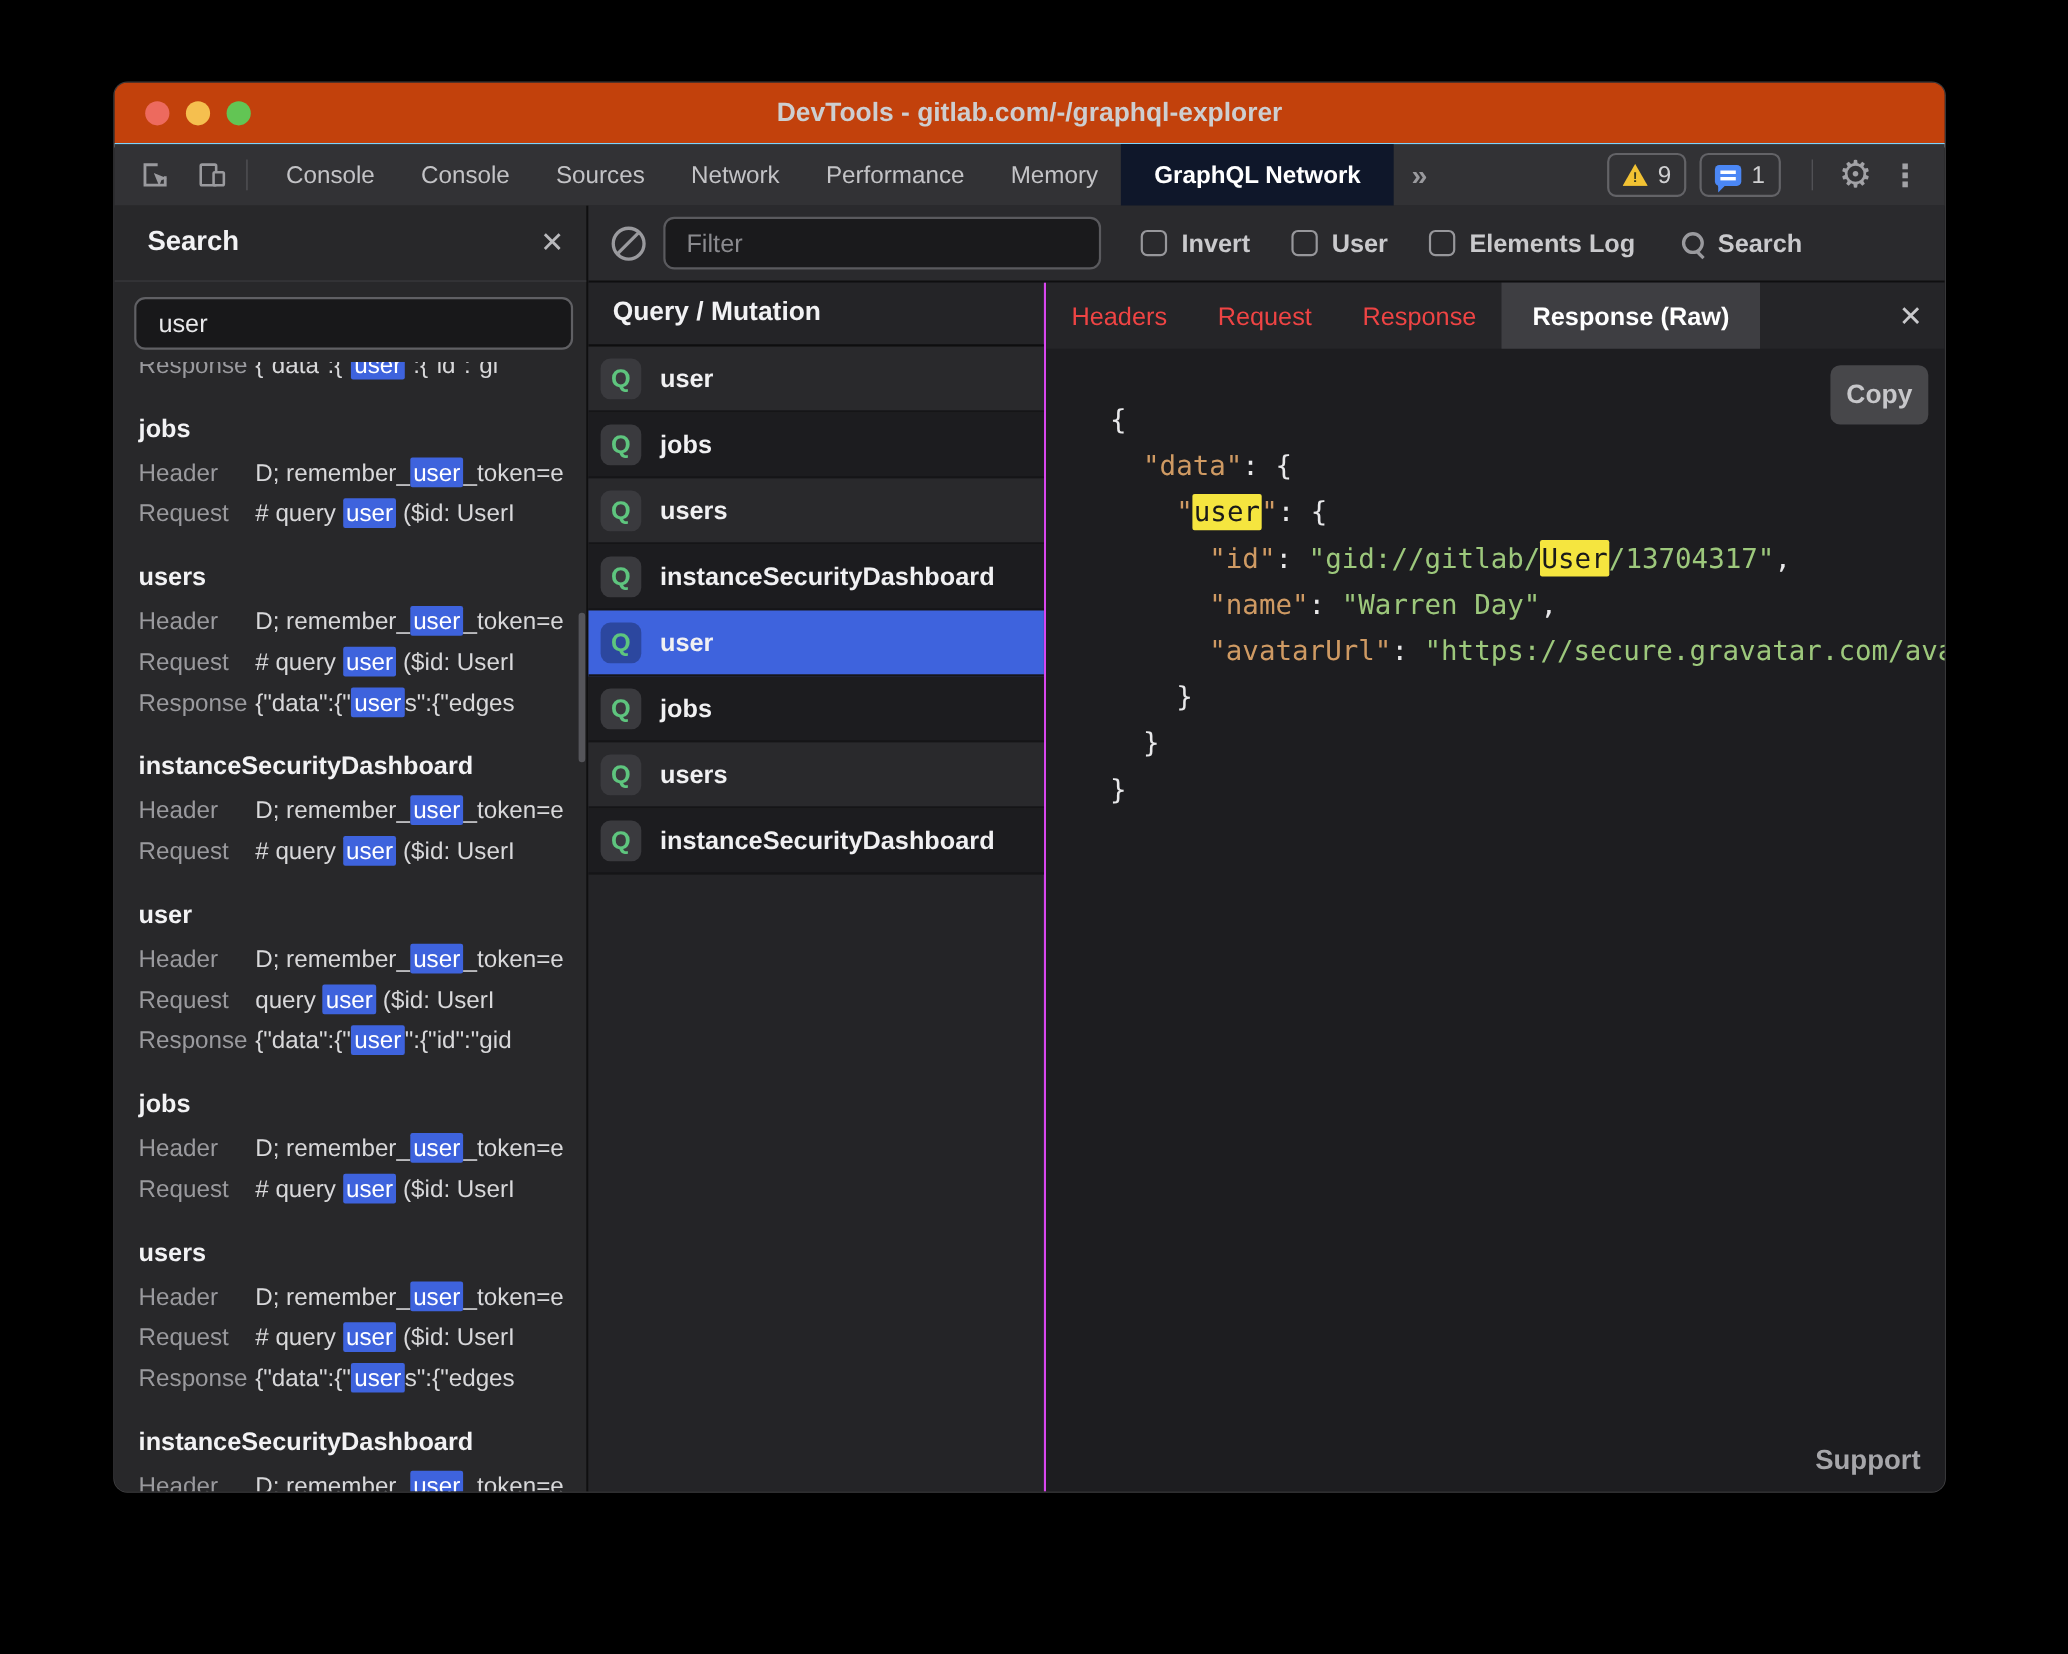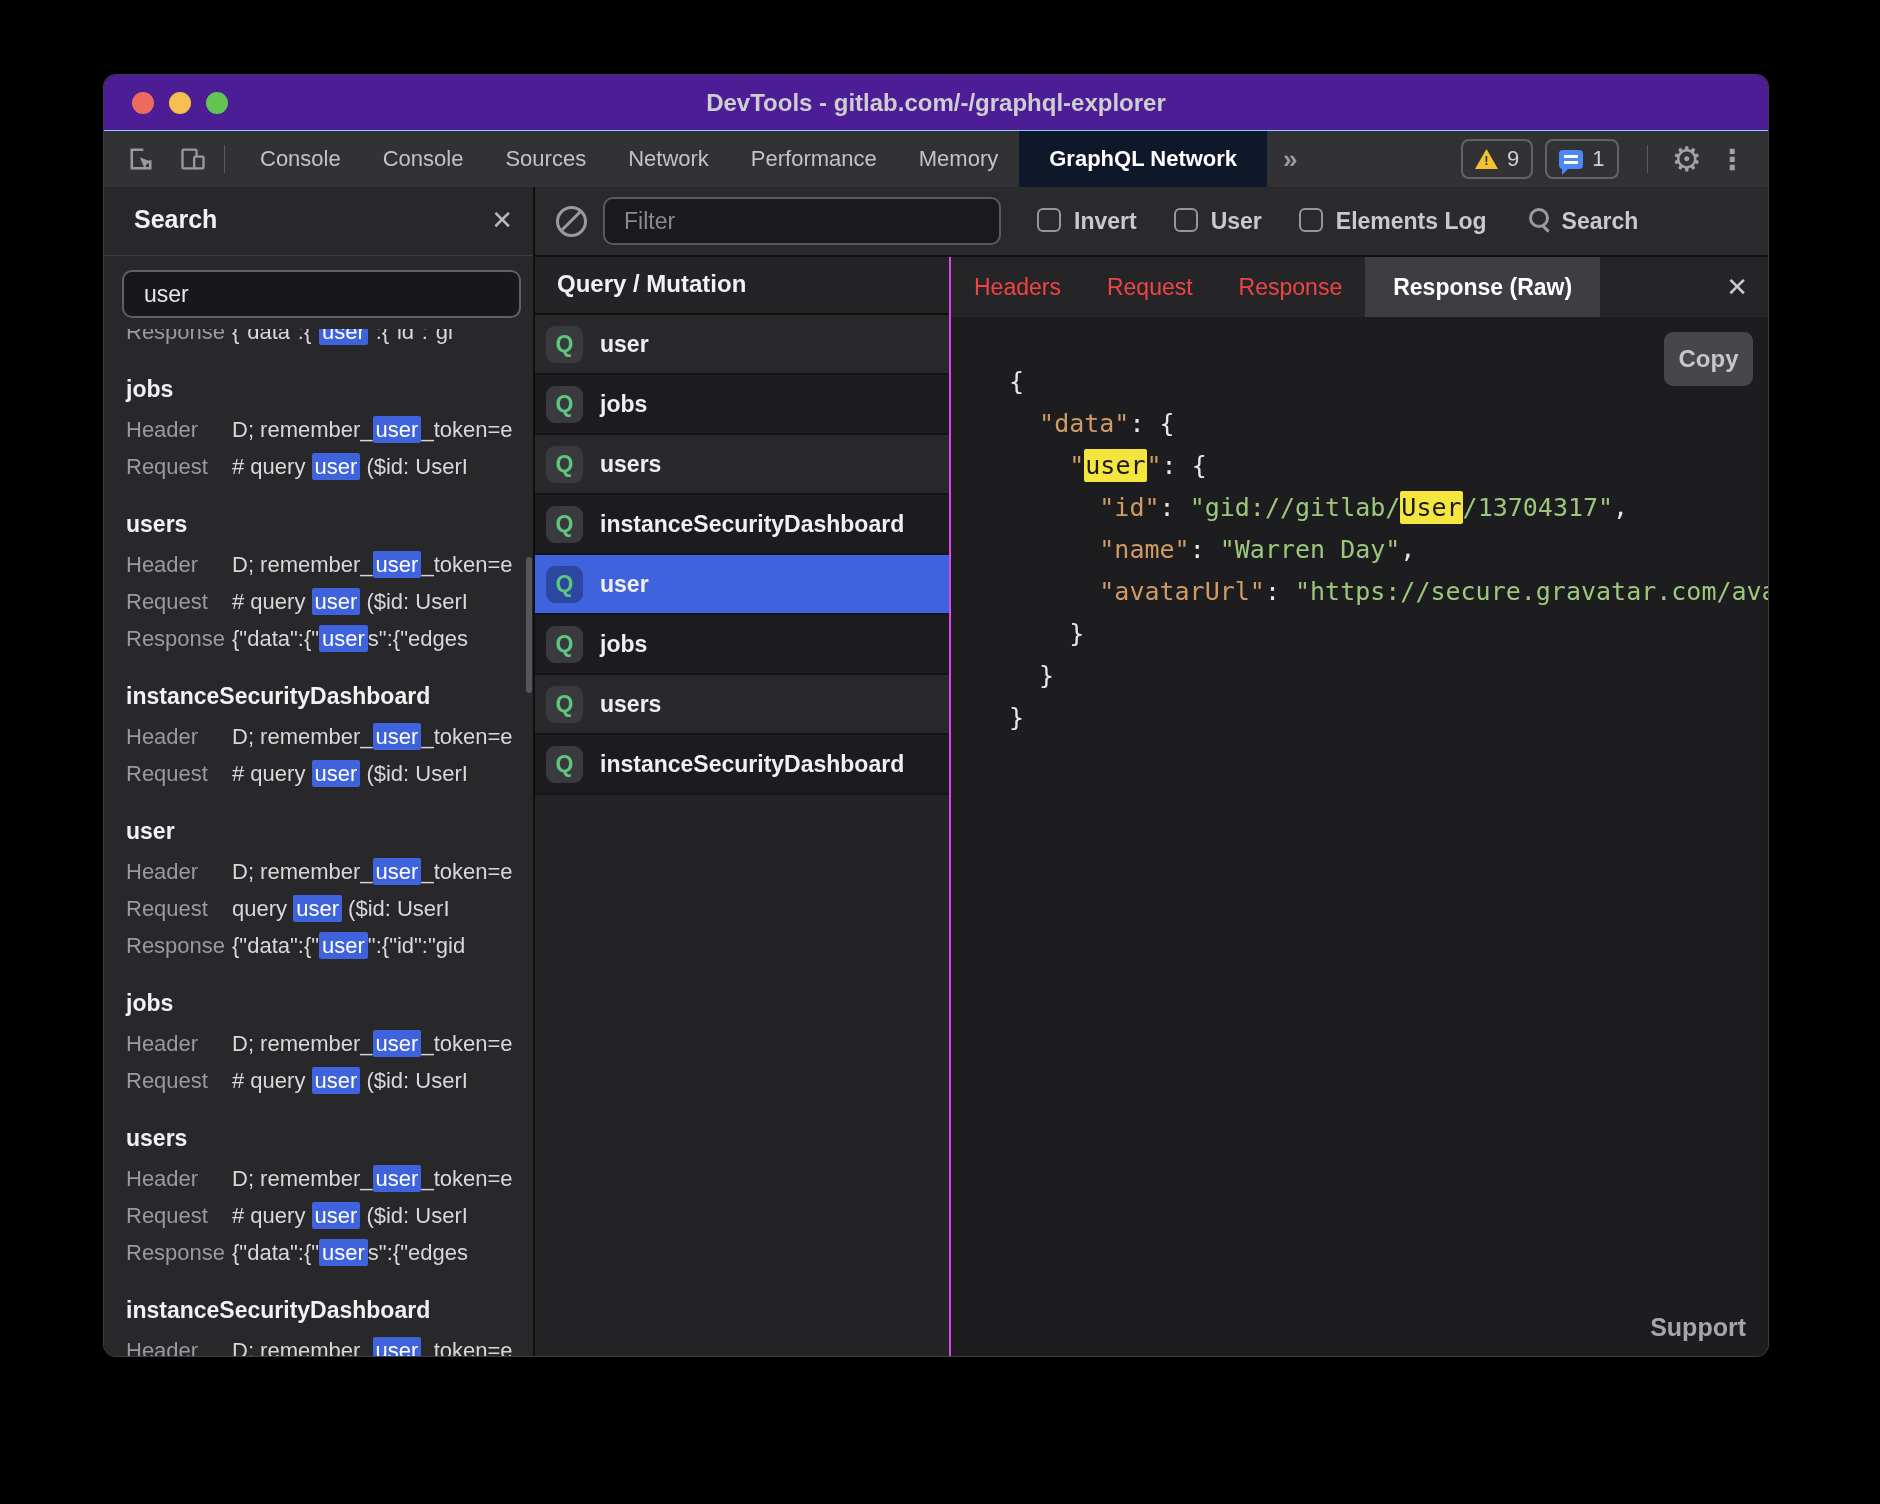--- a/index.html
+++ b/index.html
@@ -1,19 +1,19 @@
 <!DOCTYPE html>
 <html><head>
 <meta charset="utf-8">
 <style>
   html,body{margin:0;padding:0;}
   body{width:1880px;height:1504px;background:#000;font-family:"Liberation Sans","DejaVu Sans",sans-serif;overflow:hidden;position:relative;}
   .window{position:absolute;left:104px;top:75px;width:1664px;height:1281px;background:#1e1e20;border-radius:12px;overflow:hidden;box-shadow:0 0 0 1px #3e3e40;}
   
-  .titlebar{position:absolute;left:0;top:0;right:0;height:55px;background:#4c1d95;border-bottom:4px solid #7dd3fc;}
+  .titlebar{position:absolute;left:0;top:0;right:0;height:55px;background:#c2410c;border-bottom:4px solid #7dd3fc;}
   .lights{position:absolute;left:28px;top:17px;display:flex;gap:15px;}
   .light{width:22px;height:22px;border-radius:50%;}
   .light.red{background:#ed6a5e;} .light.yellow{background:#f5bf4f;} .light.green{background:#62c554;}
   .win-title{position:absolute;left:0;right:0;top:0;height:55px;line-height:55px;text-align:center;color:#cdced0;font-size:24px;font-weight:bold;}
   
   .tabbar{position:absolute;left:0;top:56px;right:0;height:56px;background:#323235;display:flex;align-items:center;}
   .tb-icon{width:30px;height:30px;margin-left:22px;display:flex;align-items:center;justify-content:center;}
   .tb-sep{width:1px;height:28px;background:#5a5a5e;margin:0 14px 0 16px;}
   .tb-tab{color:#c3c3c6;font-size:22px;padding:0 21px;height:56px;display:flex;align-items:center;white-space:nowrap;}
   .tb-tab.active{background:#0f172a;color:#fff;font-weight:600;padding:0 30px;}
@@ -42,21 +42,21 @@
   .hl{background:#3e63dd;color:#fff;padding:1px 3px;border-radius:2px;}
   .sp-thumb{position:absolute;right:1px;top:370px;width:6px;height:136px;background:#55555a;border-radius:3px;}
   
   .filterbar{position:absolute;left:431px;right:0;top:112px;height:68px;background:#2a2a2d;border-bottom:2px solid #0f0f10;display:flex;align-items:center;}
   .block-icon{width:25px;height:25px;border:3px solid #9a9a9e;border-radius:50%;position:relative;margin-left:21px;flex:none;}
   .block-icon::after{content:"";position:absolute;left:-1px;top:10px;width:27px;height:3px;background:#9a9a9e;transform:rotate(-45deg);}
   .filter-input{margin-left:16px;width:356px;height:44px;border:2px solid #5a5a5e;border-radius:10px;background:#1a1a1c;color:#c9c9cc;font-size:23px;padding:0 19px;outline:none;font-family:inherit;flex:none;}
   .filter-input::placeholder{color:#8a8a8e;}
   .chk{width:20px;height:20px;border:2px solid #97979b;border-radius:6px;flex:none;}
   .chk-label{color:#c9c9cc;font-size:23px;font-weight:600;margin-left:13px;white-space:nowrap;}
-  .chk-group{display:flex;align-items:flex-start;}
+  .chk-group{display:flex;align-items:center;}
   .mag{width:14px;height:14px;border:3px solid #9a9a9e;border-radius:50%;position:relative;flex:none;}
   .mag::after{content:"";position:absolute;left:12px;top:13px;width:3px;height:9px;background:#9a9a9e;transform:rotate(-45deg);}
   
   .query-panel{position:absolute;left:431px;top:182px;width:414px;bottom:0;background:#242427;border-right:2px solid #d946ef;}
   .qp-header{height:56px;border-bottom:2px solid #0e0e0f;position:relative;}
   .qp-title{position:absolute;left:22px;top:13px;color:#f2f2f4;font-size:24px;font-weight:bold;}
   .qp-row{height:58px;display:flex;align-items:center;border-bottom:2px solid #151517;}
   .qp-row.odd{background:#29292c;} .qp-row.even{background:#1c1c1f;}
   .qp-row.selected{background:#3e63dd;}
   .q-badge{width:37px;height:37px;border-radius:9px;background:#3a3a3e;margin-left:11px;display:flex;align-items:center;justify-content:center;color:#5ec57e;font-size:23px;font-weight:bold;flex:none;}

